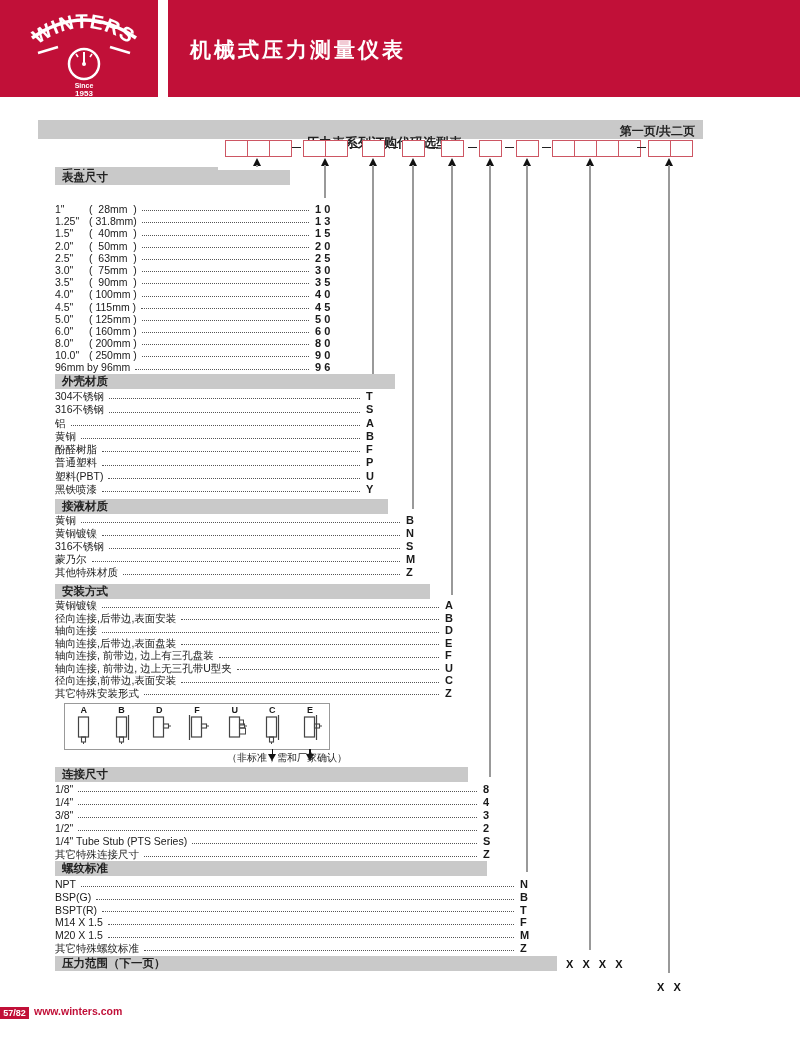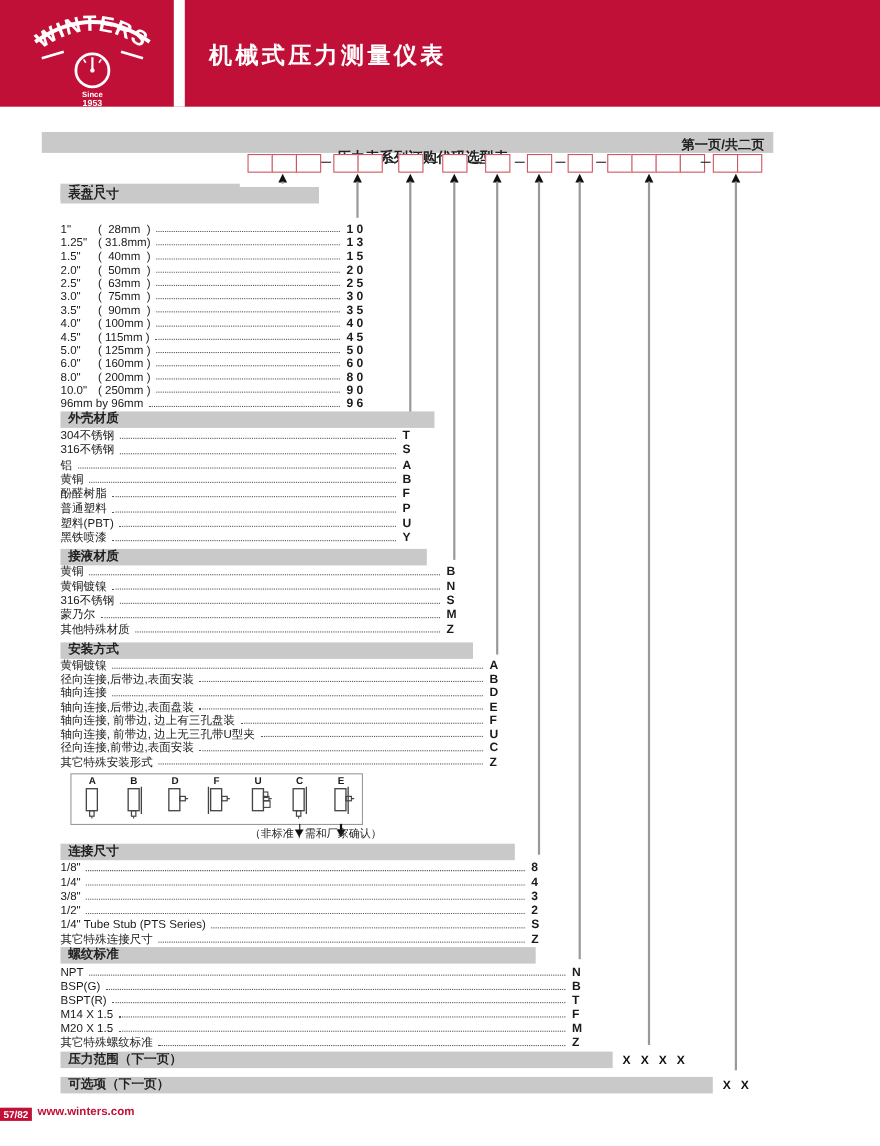--- a/index.html
+++ b/index.html
@@ -513,21 +513,18 @@
         <span class="leader"></span>
         <span class="rcode">Z</span>
       </div>
     </div>
 
   <div class="secbar" style="left:55px;top:956px;width:502px;">
     <span>压力范围（下一页）</span>
   </div>
   <div class="xcode" style="left:566px;top:958px;">X X X X</div>
 
-  <div class="secbar" style="left:55px;top:979px;width:593px;">
-    <span>可选项（下一页）</span>
-  </div>
   <div class="xcode" style="left:657px;top:981px;">X X</div>
 
   <div class="pagebadge">57/82</div>
   <div class="site">www.winters.com</div>
 
 </div>
 
 </body></html>

